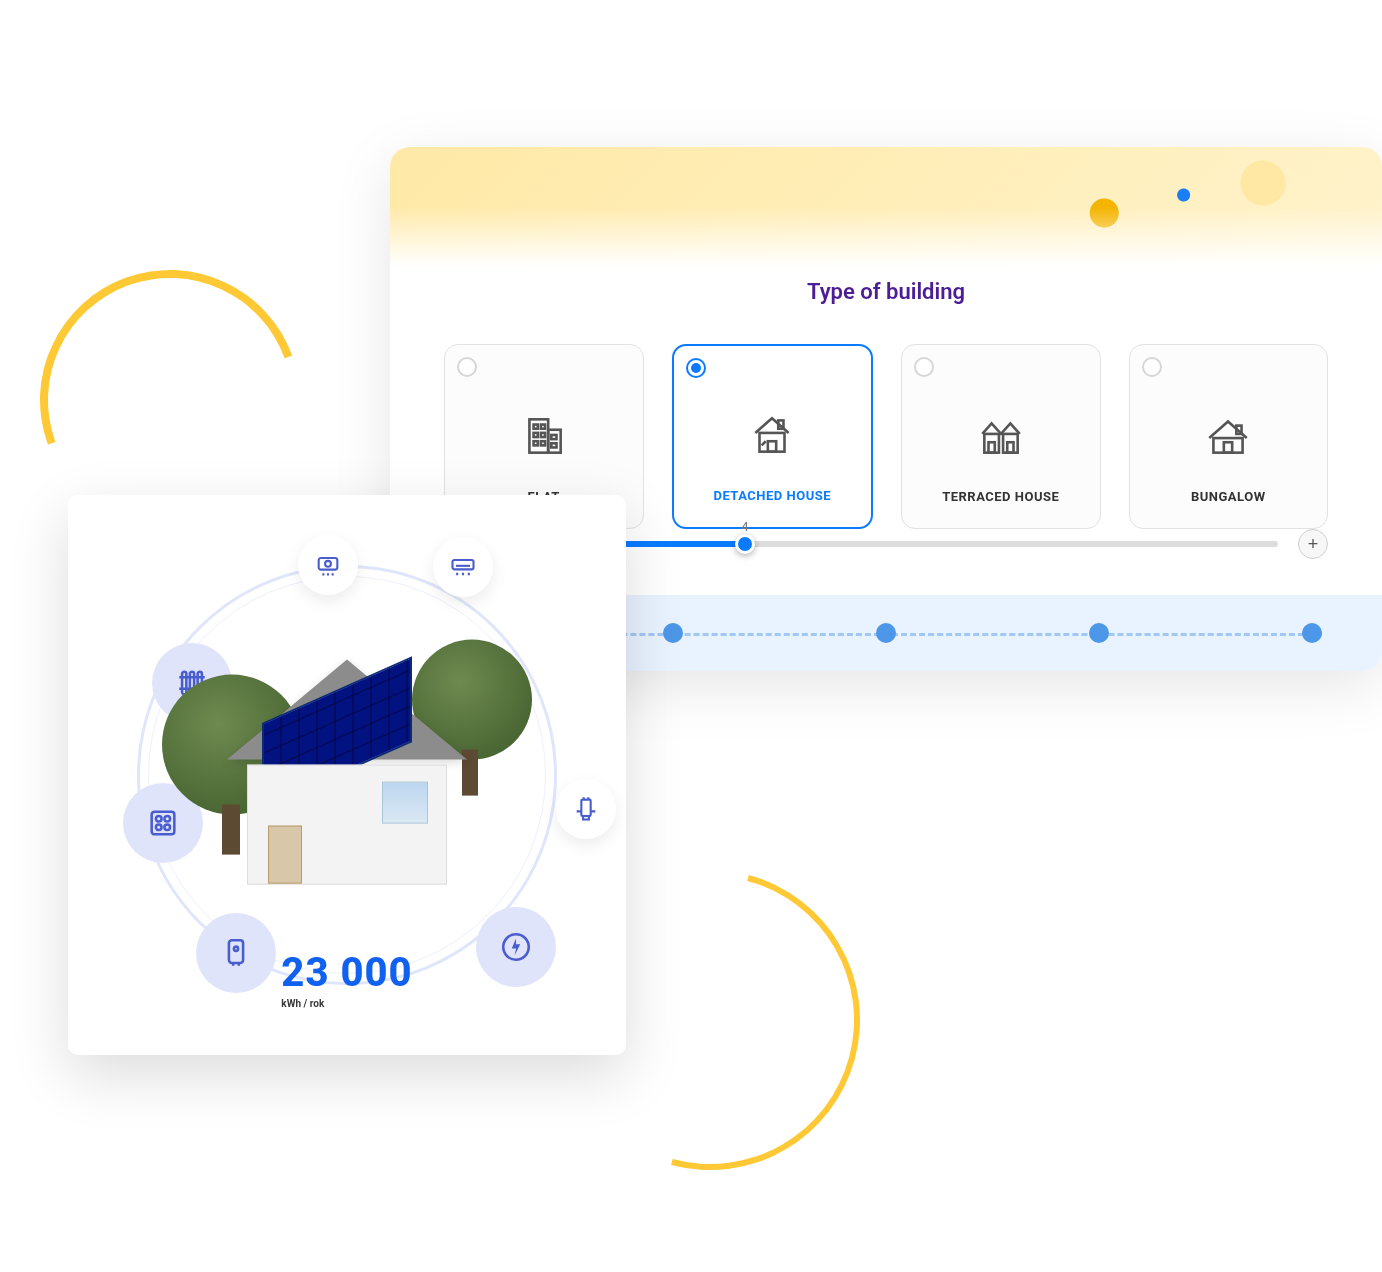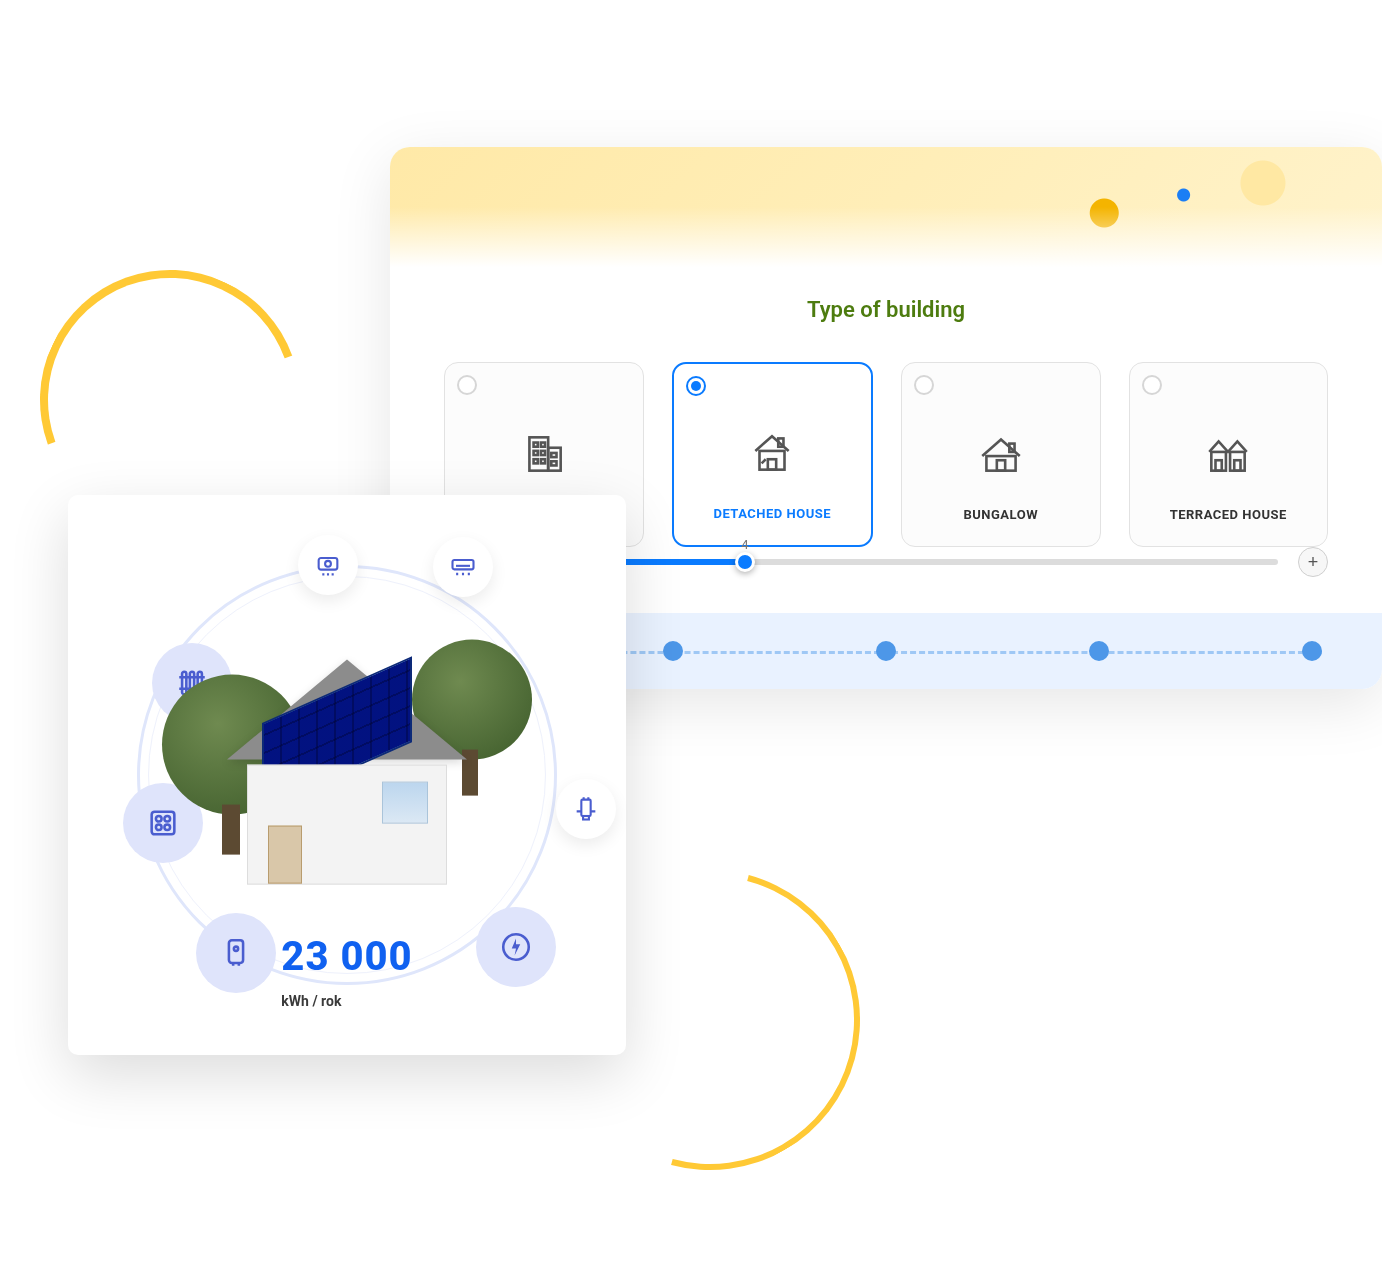--- a/index.html
+++ b/index.html
@@ -66,22 +66,22 @@
     position: absolute;
     left: 0; bottom: 0;
     width: 100%; height: 60px;
     background: linear-gradient(to bottom, rgba(255,255,255,0) 0%, #ffffff 100%);
   }
 
   .section-title {
     text-align: center;
     font-size: 22px;
     font-weight: 600;
-    color: #4d7c0f;
-    margin: 30px 0 40px;
+    color: #4c1d95;
+    margin: 12px 0 40px;
   }
   .section-title.second { margin-top: 55px; margin-bottom: 30px; }
 
   .options {
     display: flex;
     gap: 28px;
     padding: 0 54px;
   }
   .option {
     flex: 1 1 0;
@@ -312,24 +312,24 @@
     text-align: left;
     z-index:3;
   }
   .kwh .value {
     font-size: 40px;
     font-weight: 800;
     color: #1061f0;
     letter-spacing: 1px;
   }
   .kwh .unit {
-    font-size: 14px;
+    font-size: 10px;
     font-weight: 700;
     color: #3a3a3a;
-    margin-top: 13px;
+    margin-top: 2px;
   }
 </style>
 </head>
 <body>
 
 <div class="deco-arc-top"></div>
 <div class="deco-arc-bottom"></div>
 
 <div class="form-panel">
   <div class="panel-header"></div>
@@ -368,41 +368,41 @@
           <path d="M14 34 L18 30"></path>
         </svg>
       </span>
       <span class="label">DETACHED HOUSE</span>
     </div>
 
     <div class="option">
       <span class="radio"></span>
       <span class="icon-slot">
         <svg viewBox="0 0 48 48" fill="none" stroke="currentColor" stroke-width="2.5">
-          <path d="M6 26 L24 10 L42 26"></path>
-            <rect x="10" y="26" width="28" height="14"></rect>
-          <rect x="20" y="30" width="8" height="10"></rect>
-            <rect x="32" y="14" width="5" height="8"></rect>
-        </svg>
-      </span>
-      <span class="label">BUNGALOW</span>
-    </div>
-
-    <div class="option">
-      <span class="radio"></span>
-      <span class="icon-slot">
-        <svg viewBox="0 0 48 48" fill="none" stroke="currentColor" stroke-width="2.5">
           <path d="M6 22 L15 12 L24 22 L33 12 L42 22"></path>
           <rect x="8" y="22" width="14" height="18"></rect>
             <rect x="26" y="22" width="14" height="18"></rect>
           <rect x="12" y="30" width="6" height="10"></rect>
             <rect x="30" y="30" width="6" height="10"></rect>
         </svg>
       </span>
       <span class="label">TERRACED HOUSE</span>
+    </div>
+
+    <div class="option">
+      <span class="radio"></span>
+      <span class="icon-slot">
+        <svg viewBox="0 0 48 48" fill="none" stroke="currentColor" stroke-width="2.5">
+          <path d="M6 26 L24 10 L42 26"></path>
+            <rect x="10" y="26" width="28" height="14"></rect>
+          <rect x="20" y="30" width="8" height="10"></rect>
+            <rect x="32" y="14" width="5" height="8"></rect>
+        </svg>
+      </span>
+      <span class="label">BUNGALOW</span>
     </div>
   </div>
 
 
   <div class="slider-row">
     <button class="round-btn">−</button>
     <div class="slider-wrap">
       <span class="slider-value">4</span>
       <div class="slider-track">
         <div class="slider-fill"></div>

